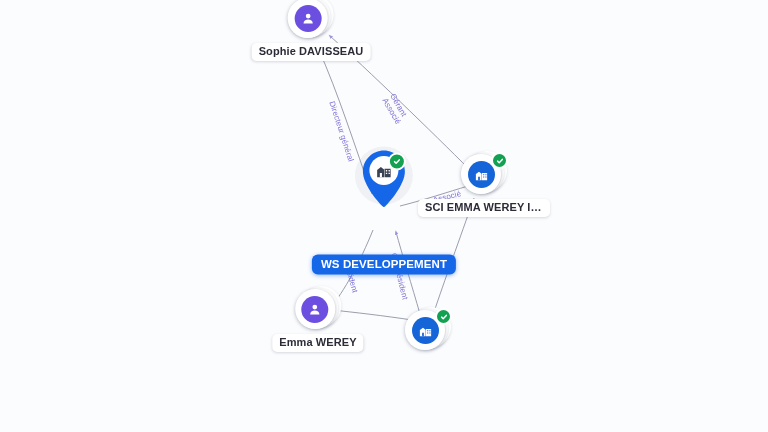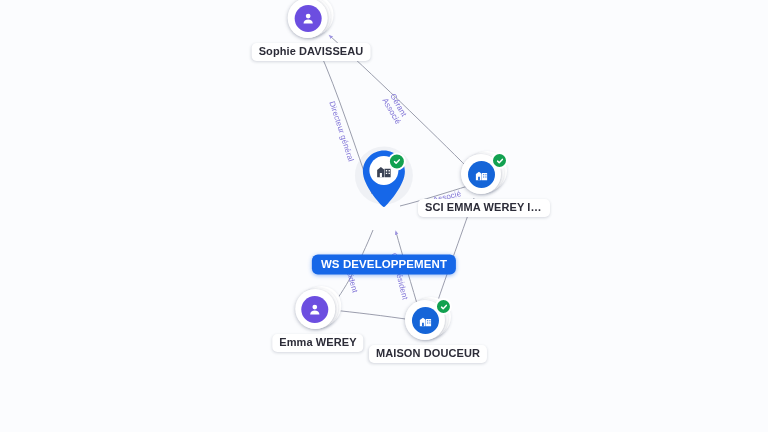--- a/index.html
+++ b/index.html
@@ -314,17 +314,16 @@
                 <path d="M6.6 15.4h2.8V21H6.6z" fill="#1565d8"></path>
               </svg>
             </div>
           </div>
           <div class="badge">
             <svg width="8" height="8" viewBox="0 0 12 12" fill="none" stroke="#ffffff" stroke-width="2.2" stroke-linecap="round" stroke-linejoin="round">
               <path d="M2.4 6.2 4.8 8.5 9.5 3.6"></path>
             </svg>
           </div>
         </div>
-        <div class="node-label">MAISON DOUCEUR</div>
       </div>
     </div>
 
 </div>
 
 </body></html>

